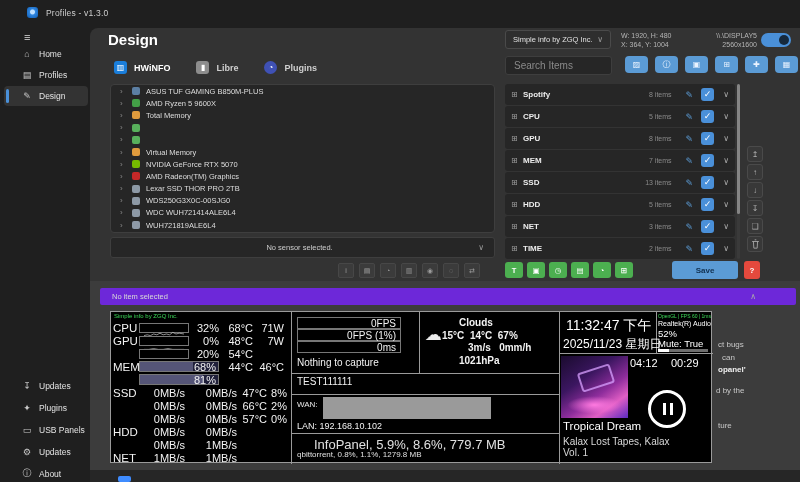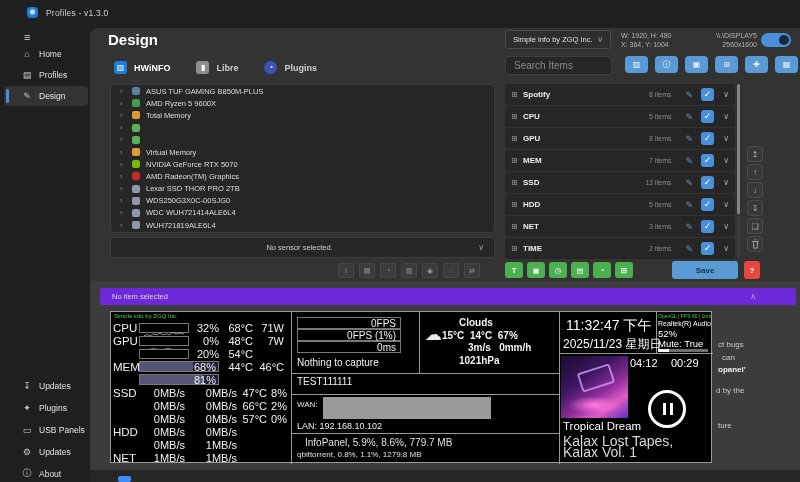--- a/index.html
+++ b/index.html
@@ -123,21 +123,21 @@
     text-align:right;padding-right:4px;line-height:11px;color:#f2f2f2;}
   .cap-status{position:absolute;left:186px;top:45px;font-size:10px;color:#f2f2f2;}
 
   .weather-cloud{position:absolute;left:314px;top:12px;font-size:17px;color:#ececec;}
   .wx{position:absolute;font-size:10px;color:#f2f2f2;white-space:nowrap;font-weight:bold;}
 
   .net-test{position:absolute;left:186px;top:64px;font-size:10px;color:#f2f2f2;}
   .wan-label{position:absolute;left:186px;top:88px;font-size:8px;color:#e8e8e8;}
   .wan-bar{position:absolute;left:212px;top:85px;width:168px;height:22px;background:#9a9a9a;}
   .lan-line{position:absolute;left:186px;top:109px;font-size:9px;color:#f2f2f2;}
-  .proc1{position:absolute;left:194px;top:125px;font-size:10px;color:#e0e0e0;}
+  .proc1{position:absolute;left:203px;top:125px;font-size:13px;color:#e0e0e0;}
   .proc2{position:absolute;left:186px;top:138px;font-size:8px;color:#e0e0e0;}
 
   .clock-time{position:absolute;left:455px;top:5px;font-size:14px;color:#fff;white-space:nowrap;}
   .clock-date{position:absolute;left:452px;top:24px;font-size:12px;color:#fff;white-space:nowrap;}
 
   .audio-debug{position:absolute;left:547px;top:1px;font-size:5px;color:#3ddc5a;white-space:nowrap;}
   .audio-dev{position:absolute;left:547px;top:8px;font-size:7px;color:#fff;white-space:nowrap;}
   .audio-vol{position:absolute;left:547px;top:16px;font-size:9.5px;color:#fff;}
   .audio-mute{position:absolute;left:547px;top:26px;font-size:9.5px;color:#fff;white-space:nowrap;}
   .volbar{position:absolute;left:547px;top:37px;width:50px;height:3px;background:#6e6e6e;}
@@ -147,21 +147,21 @@
     background:linear-gradient(145deg,#1a0b2e 0%,#3b1660 35%,#8e2d9c 60%,#e05ec4 78%,#5a2bbf 100%);overflow:hidden;}
   .album-art .tape{position:absolute;left:18px;top:12px;width:34px;height:20px;border:2px solid #d8a0ff;border-radius:3px;
     transform:rotate(-18deg);opacity:.75;}
   .album-art .glow{position:absolute;left:6px;bottom:4px;width:55px;height:18px;background:radial-gradient(ellipse,#ff7ae0 0,transparent 70%);}
   .music-elapsed{position:absolute;left:519px;top:45px;font-size:11px;color:#fff;}
   .music-remaining{position:absolute;left:560px;top:45px;font-size:11px;color:#fff;}
   .pause-btn{position:absolute;left:537px;top:78px;width:38px;height:38px;border:3px solid #fff;border-radius:50%;}
   .pause-btn i{position:absolute;top:10px;width:3px;height:12px;background:#fff;}
   .pause-btn i.l{left:12px;} .pause-btn i.r{left:19px;}
   .music-title{position:absolute;left:452px;top:108px;font-size:11.5px;color:#fff;}
-  .music-album{position:absolute;left:452px;top:124px;font-size:14px;color:#d8d8d8;width:120px;line-height:11px;}
+  .music-album{position:absolute;left:452px;top:124px;font-size:10px;color:#d8d8d8;width:120px;line-height:11px;}
 
   .frag{position:absolute;font-size:8px;color:#c9c9c9;white-space:nowrap;}
   .frag:nth-child(1){left:718px;top:340px;}
   .frag:nth-child(2){left:722px;top:353px;}
   .frag:nth-child(3){left:718px;top:365px;color:#efefef;font-weight:bold;}
   .frag:nth-child(4){left:716px;top:386px;}
   .frag:nth-child(5){left:718px;top:421px;}
 </style>
 </head>
 <body>

